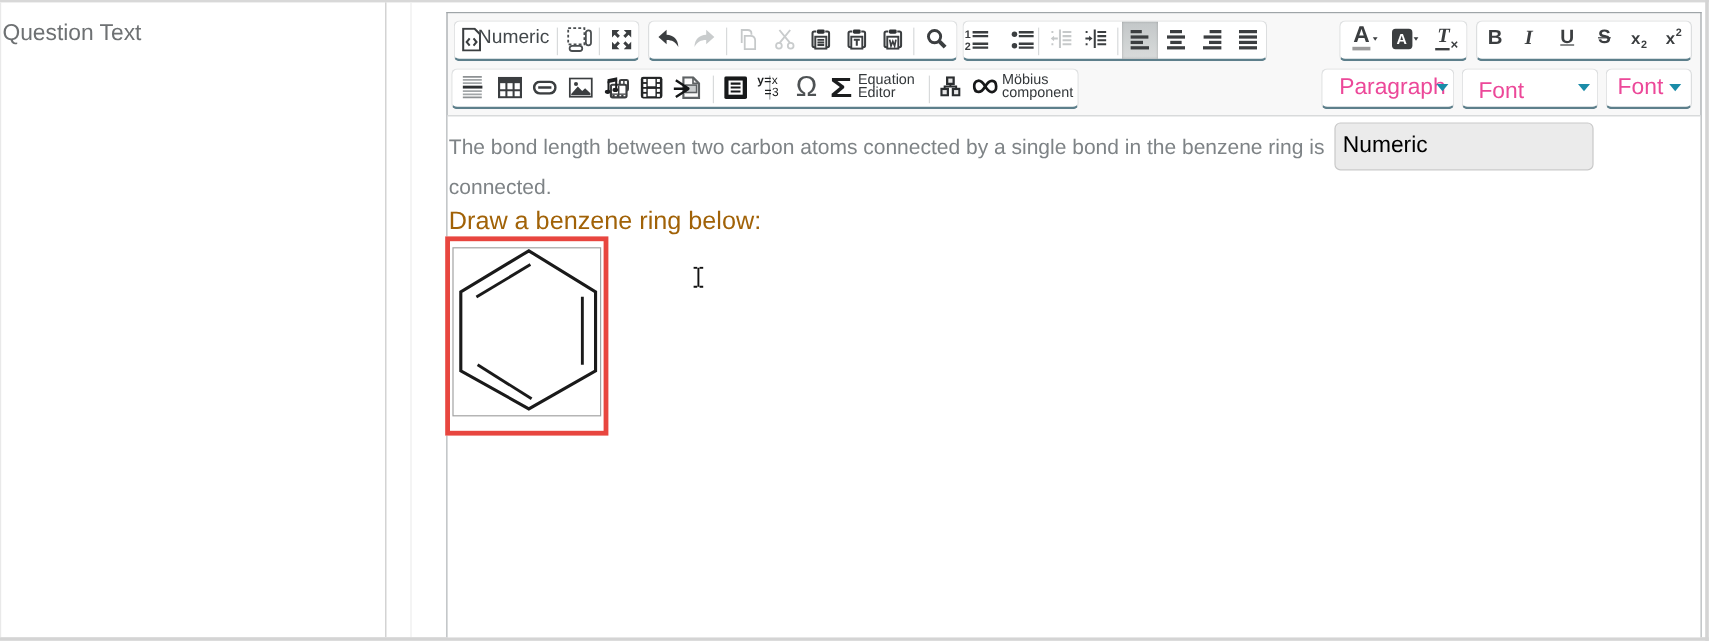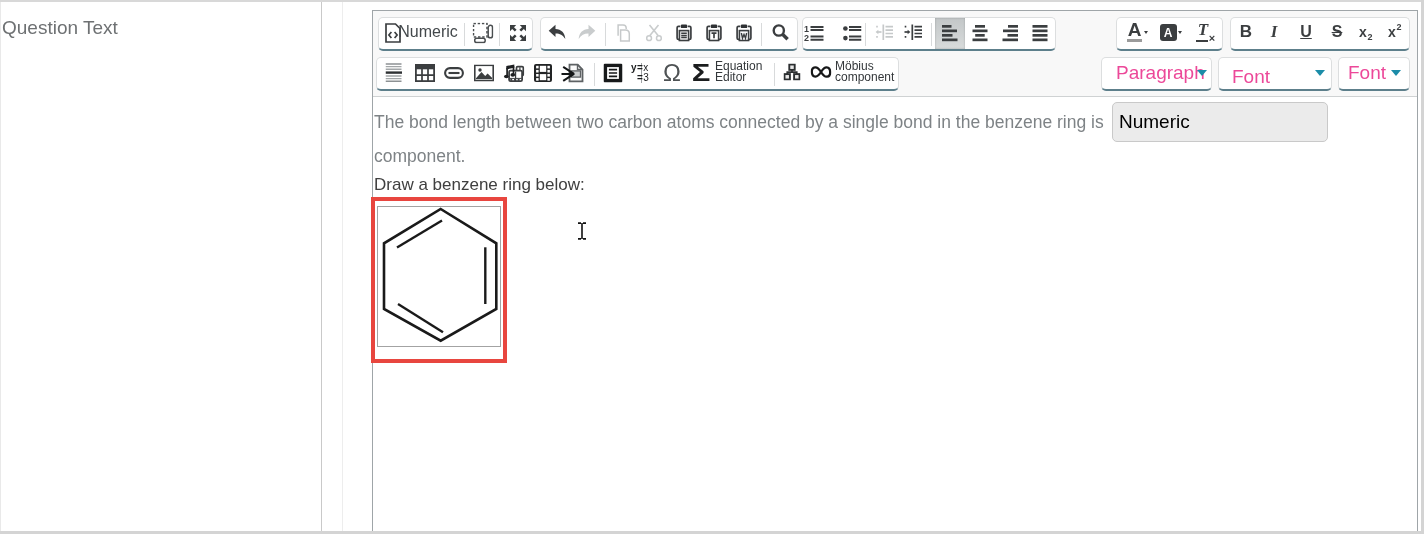--- a/index.html
+++ b/index.html
@@ -29,22 +29,22 @@
   <div class="abs" style="left:372px;top:10px;width:1046px;height:1px;background:#9fa5a8"></div>
   <div class="abs" style="left:372px;top:10px;width:1px;height:521px;background:#9fa5a8"></div>
   <div class="abs" style="left:1417px;top:10px;width:1px;height:521px;background:#9fa5a8"></div>
 
   <div class="abs" style="left:373px;top:96px;width:1044px;height:435px;border-top:1px solid #cfd2d3;box-sizing:border-box;background:#fff"></div>
 
   <div class="abs" style="left:374px;top:113px;font-size:17.5px;line-height:19px;color:#7e8386">The bond length between two carbon atoms connected by a single bond in the benzene ring is</div>
   <div class="abs" style="left:1112px;top:102px;width:216px;height:40px;box-sizing:border-box;background:#ebebeb;border:1px solid #c9c9c9;border-radius:5px;display:flex;align-items:center">
     <span style="font-size:19px;color:#000000;margin-left:6px">Numeric</span>
   </div>
-  <div class="abs" style="left:374px;top:147px;font-size:17.5px;line-height:19px;color:#7e8386">component.</div>
-  <div class="abs" style="left:374px;top:175px;font-size:17px;line-height:19px;color:#404040">Draw a benzene ring below:</div>
+  <div class="abs" style="left:374px;top:147px;font-size:17.5px;line-height:19px;color:#7e8386">connected.</div>
+  <div class="abs" style="left:374px;top:175px;font-size:21px;line-height:19px;color:#a16207">Draw a benzene ring below:</div>
 
   <div class="abs" style="left:371px;top:197px;width:136px;height:166px;border:4px solid #e8463f;box-sizing:border-box;background:#fff"></div>
   <div class="abs" style="left:377px;top:206px;width:124px;height:141px;box-sizing:border-box;border:1px solid #a3a3a3;background:#fff">
     <svg width="122" height="139" viewBox="0 0 122 139" style="position:absolute;left:0;top:0">
       <polygon points="62.7,2 118.3,36.3 118.3,102 62.7,133.7 6,102 6,36.3" fill="none" stroke="#1a1a1a" stroke-width="2.6"></polygon>
       <line x1="19" y1="40.5" x2="64" y2="13.5" stroke="#1a1a1a" stroke-width="2.4"></line>
       <line x1="107.3" y1="40.3" x2="107.3" y2="97" stroke="#1a1a1a" stroke-width="2.4"></line>
       <line x1="20" y1="97" x2="65" y2="125.3" stroke="#1a1a1a" stroke-width="2.4"></line>
     </svg>
   </div>

